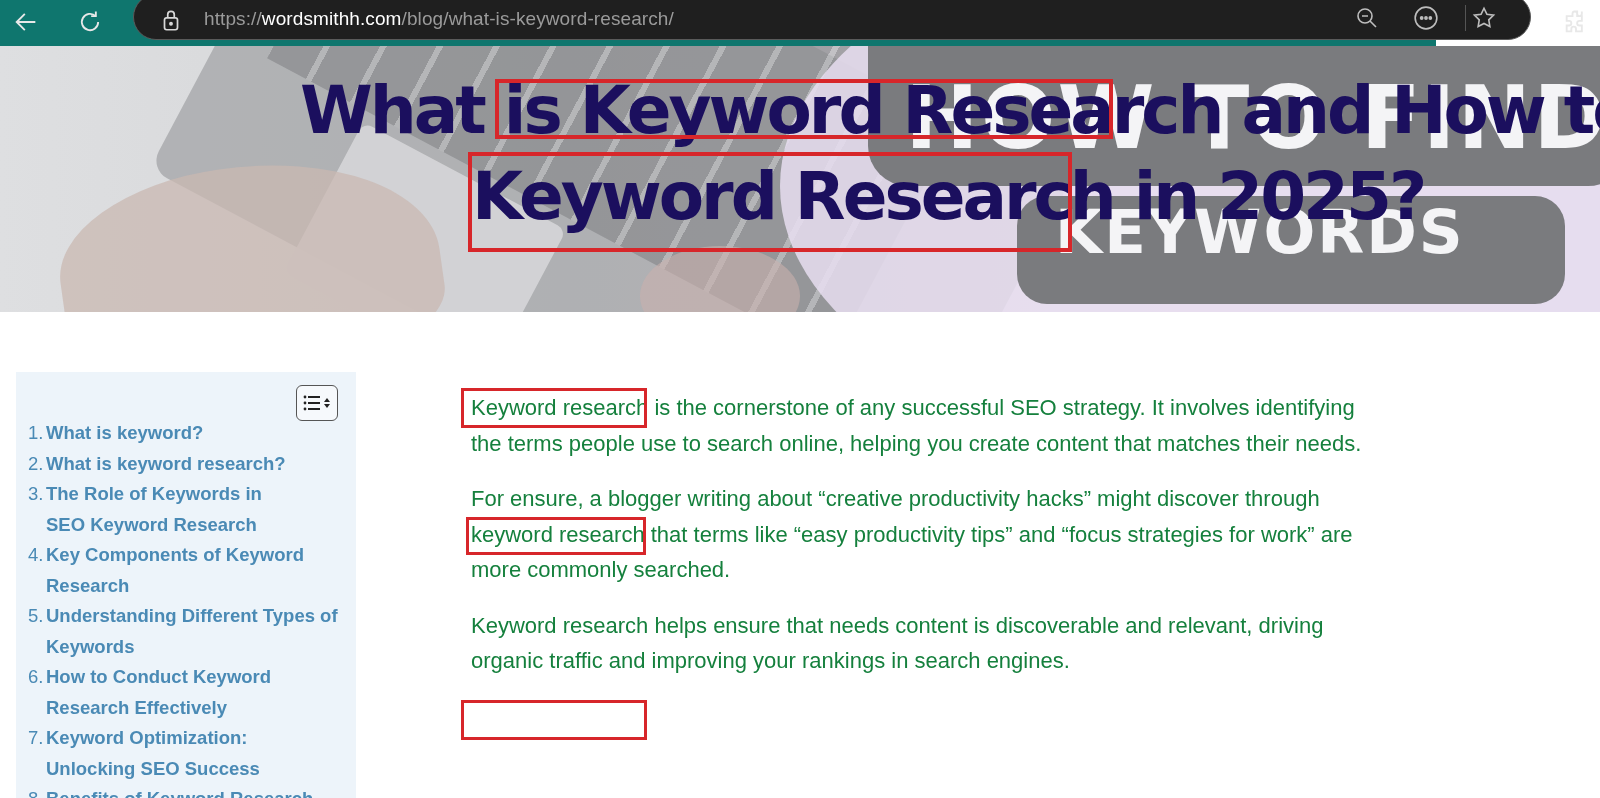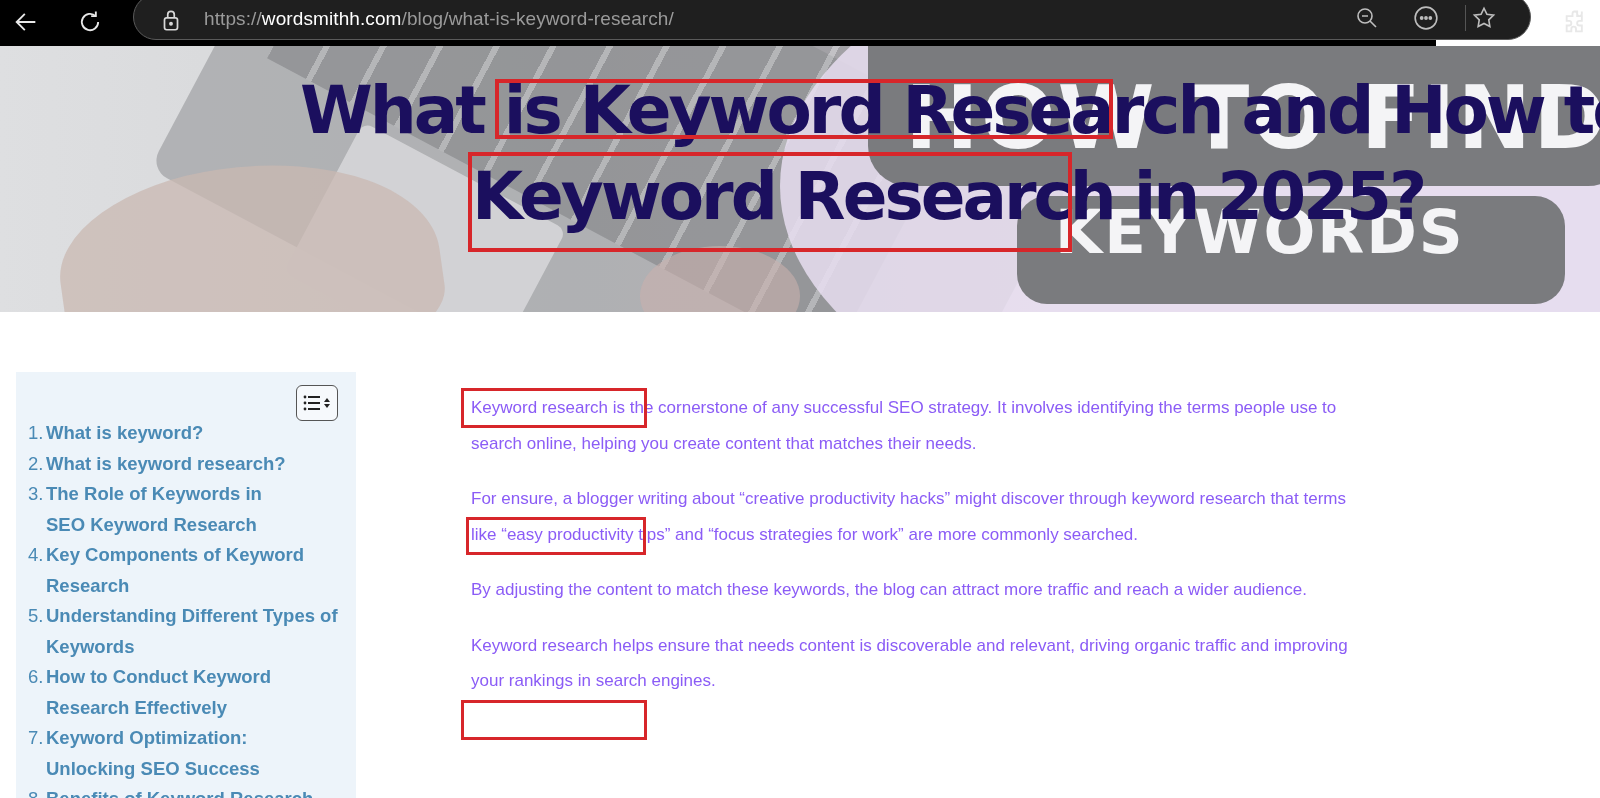--- a/index.html
+++ b/index.html
@@ -1,19 +1,19 @@
 <!DOCTYPE html>
 <html><head>
 <meta charset="utf-8">
 <style>
   * { box-sizing: border-box; margin: 0; padding: 0; }
   html, body { width: 1600px; height: 798px; overflow: hidden; background: #ffffff; font-family: "DejaVu Sans", sans-serif; }
 
   
-  .chrome { position: absolute; left: 0; top: 0; width: 1436px; height: 46px; background: #000000; }
+  .chrome { position: absolute; left: 0; top: 0; width: 1436px; height: 46px; background: #0f766e; }
   .chrome .nav-btn { position: absolute; top: 4px; width: 36px; height: 36px; color: #e8e8e8; display: flex; align-items: center; justify-content: center; cursor: pointer; }
   .back-btn { left: 8px; }
   .reload-btn { left: 72px; }
   .address-bar { position: absolute; left: 133px; top: -6px; width: 1398px; height: 46px; border: 1px solid #5a5a5a; border-radius: 23px; background: #1f1f1f; }
   .lock-icon { position: absolute; left: 24px; top: 12px; width: 30px; height: 30px; color: #d8d8d8; }
   .url { position: absolute; left: 70px; top: 13px; font-family: "Liberation Sans", sans-serif; font-size: 19px; color: #9a9a9a; letter-spacing: 0.1px; white-space: nowrap; }
   .url .domain { color: #ffffff; }
   .addr-icon { position: absolute; top: 8px; width: 30px; height: 30px; color: #bdbdbd; display: flex; align-items: center; justify-content: center; cursor: pointer; }
   .zoom-icon { left: 1218px; }
   .more-icon { left: 1277px; }
@@ -47,21 +47,21 @@
   .toc { position: absolute; left: 16px; top: 372px; width: 340px; height: 440px; background: #edf4fa; }
   .toc-title { position: absolute; left: 12px; top: 14px; font-family: "Liberation Sans", sans-serif; font-size: 24px; color: #1a1a1a; }
   .toc-toggle { position: absolute; left: 280px; top: 13px; width: 42px; height: 36px; border: 1px solid #555; border-radius: 6px; background: #f6f9fc; display: flex; align-items: center; justify-content: center; cursor: pointer; }
   .toc-list { position: absolute; left: 12px; top: 46px; width: 320px; list-style: none; }
   .toc-item { font-family: "Liberation Sans", sans-serif; font-size: 18.5px; line-height: 30.5px; color: #4a8ab5; cursor: pointer; display: flex; }
   .toc-item .num { flex: 0 0 18px; }
   .toc-item .txt { flex: 1; font-weight: bold; }
 
   
   .article { position: absolute; left: 471px; top: 390px; width: 900px; }
-  .para { font-family: "Liberation Sans", sans-serif; font-size: 17px; line-height: 35.5px; color: #8b5cf6; margin-bottom: 20px; }
+  .para { font-family: "Liberation Sans", sans-serif; font-size: 22px; line-height: 35.5px; color: #15803d; margin-bottom: 20px; }
 </style>
 </head>
 <body>
 
 <div class="chrome">
   <div class="nav-btn back-btn">
     <svg width="28" height="28" viewBox="0 0 24 24" fill="none" stroke="currentColor" stroke-width="1.6">
         <path d="M20 12H5M11 5l-7 7 7 7"></path>
       </svg>
   </div>
@@ -172,19 +172,18 @@
     <li class="toc-item" style="width:310px;">
         <span class="num">8.</span>
         <span class="txt">Benefits of Keyword Research</span>
       </li>
   </ul>
 </div>
 
 <div class="article">
   <p class="para"><span>Keyword research</span><span> is the cornerstone of any successful SEO strategy. It involves identifying the terms people use to search online, helping you create content that matches their needs.</span></p>
   <p class="para"><span>For ensure, a blogger writing about “creative productivity hacks” might discover through </span><span>keyword research</span><span> that terms like “easy productivity tips” and “focus strategies for work” are more commonly searched.</span></p>
-  <p class="para"><span>By adjusting the content to match these keywords, the blog can attract more traffic and reach a wider audience.</span></p>
   <p class="para"><span>Keyword research</span><span> helps ensure that needs content is discoverable and relevant, driving organic traffic and improving your rankings in search engines.</span></p>
 </div>
 
 <div class="red-box" style="left:461px; top:388px; width:186px; height:40px; border-width:3px;"></div>
 <div class="red-box" style="left:466px; top:517px; width:180px; height:38px; border-width:3px;"></div>
 <div class="red-box" style="left:461px; top:700px; width:186px; height:40px; border-width:3px;"></div>
 
 </body></html>

